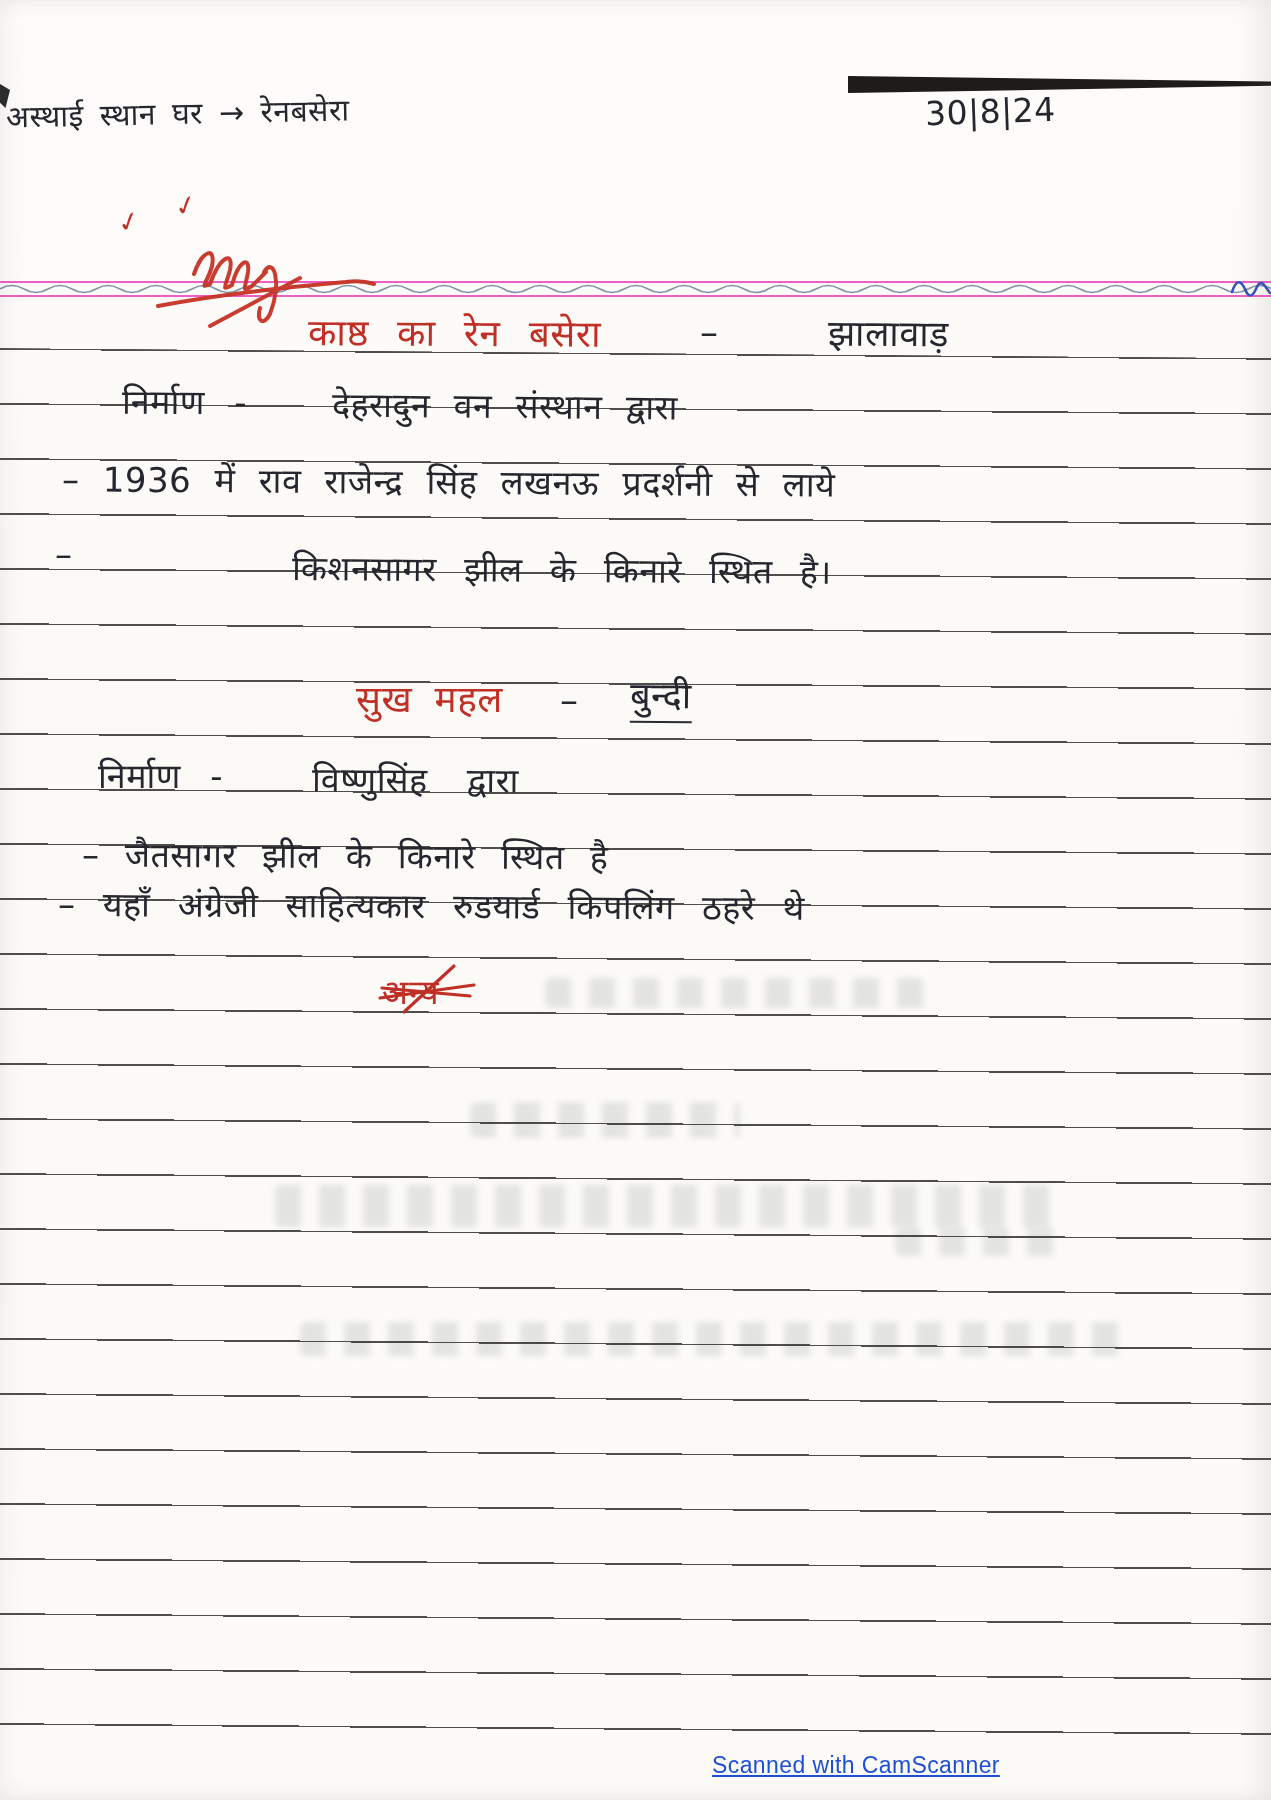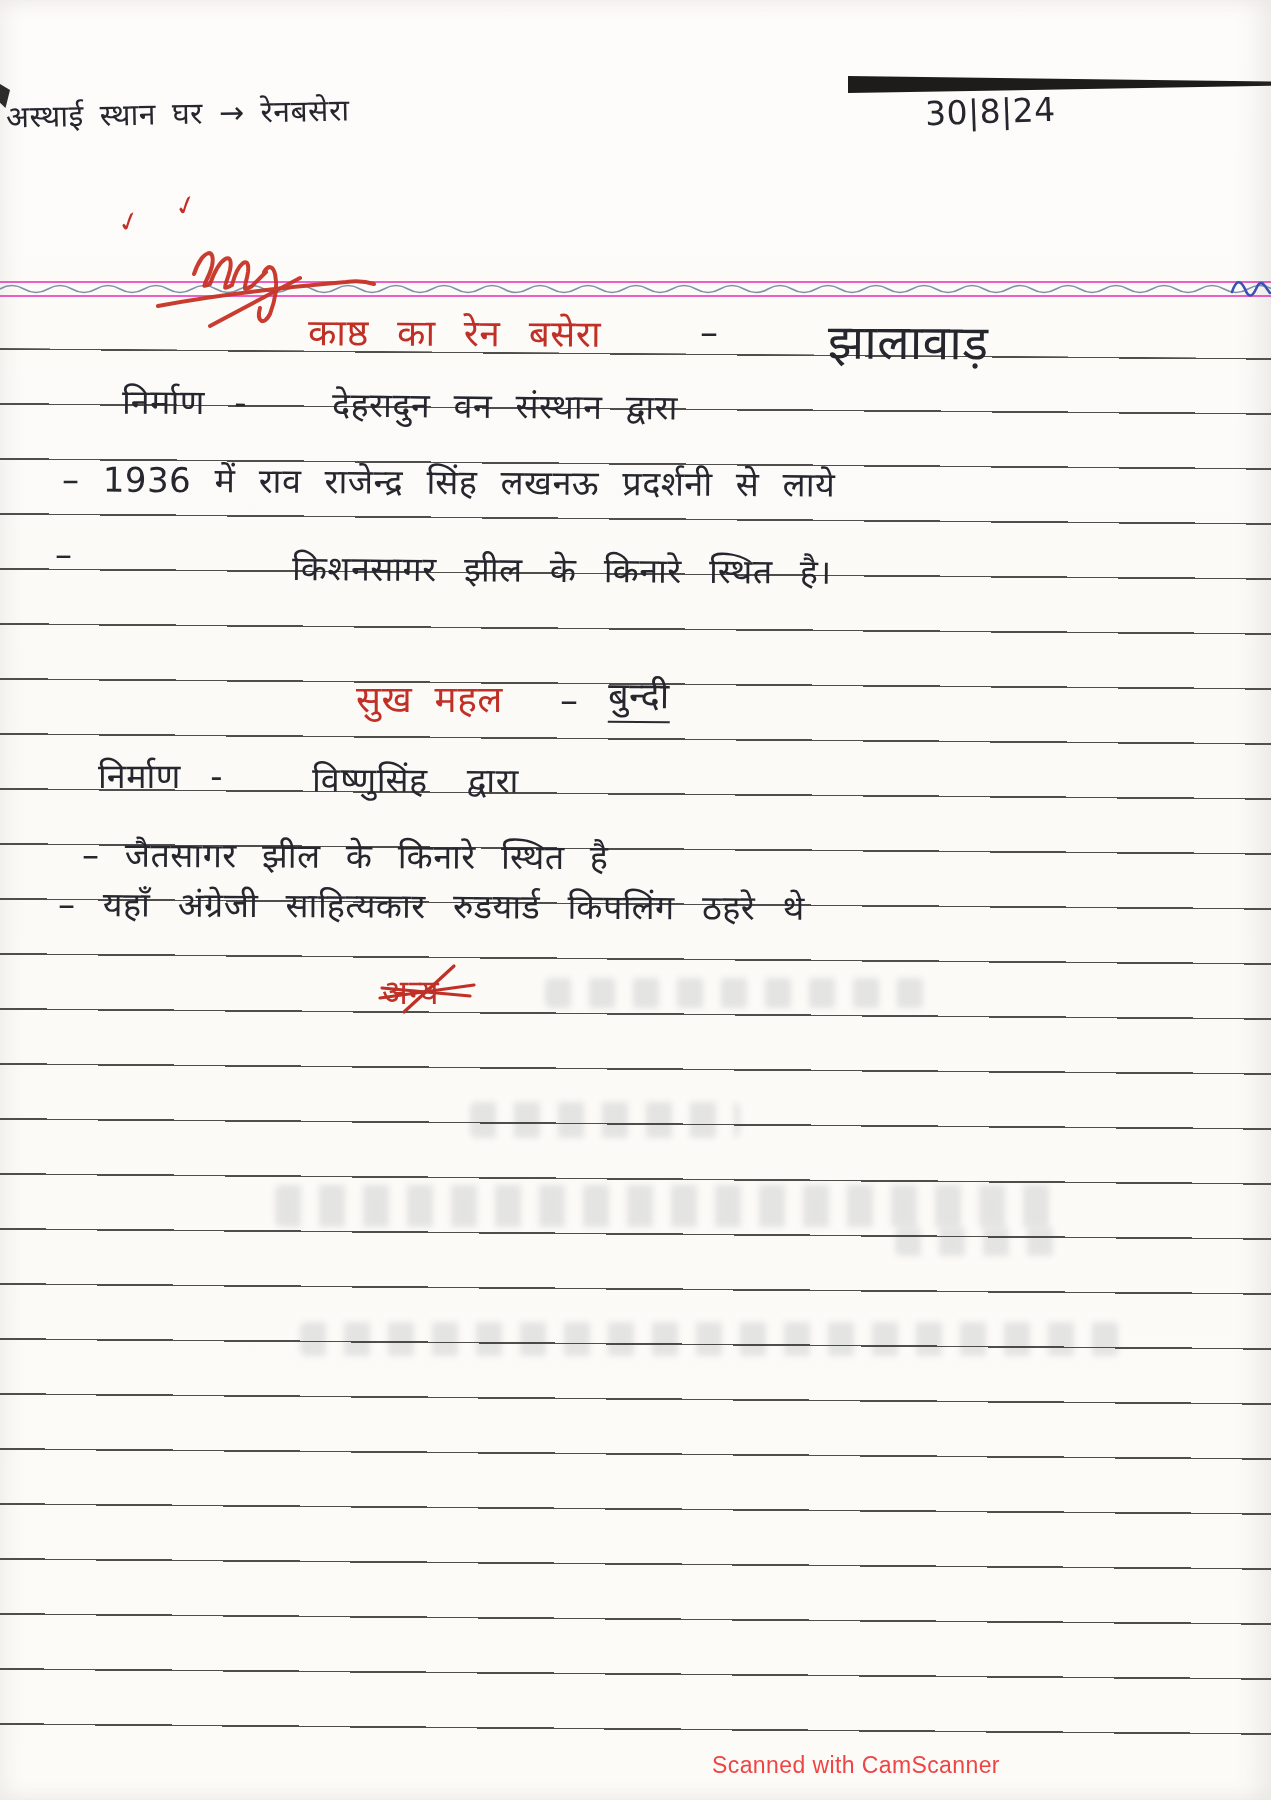--- a/index.html
+++ b/index.html
@@ -40,21 +40,21 @@
   
   .hw{position:absolute;white-space:nowrap;color:#26262e;letter-spacing:.5px;}
   .red{color:#c03026;}
   .smudge{
     position:absolute;opacity:.16;filter:blur(3px);border-radius:6px;
     background:repeating-linear-gradient(90deg,#6a6f78 0 26px,transparent 26px 44px);
   }
   .underlined{border-bottom:2.6px solid #2a2a32;padding-bottom:2px;}
   .footer-credit{
     position:absolute;left:712px;top:1752px;font-family:"Liberation Sans",sans-serif;
-    font-size:23px;font-weight:500;color:#ef4444;letter-spacing:.4px;
+    font-size:23px;font-weight:500;color:#1d4ed8;letter-spacing:.4px;text-decoration:underline;
   }
   svg{overflow:visible;}
   .abs{position:absolute;}
 </style>
 </head>
 <body>
 
 <div class="paper"></div>
 
 <div class="smudge" style="left:545px;top:978px;width:380px;height:30px;"></div>
@@ -88,33 +88,33 @@
     <path d="M8 84 C70 72 150 64 196 60 C210 58 218 60 224 62"></path>
     <path d="M60 104 L150 56"></path>
   </g>
 </svg>
 
 <div class="hw" style="left:6px;top:92px;font-size:30px;transform:rotate(-1.2deg);word-spacing:6px;">अस्थाई स्थान घर → रेनबसेरा</div>
 <div class="hw" style="left:925px;top:92px;font-size:33px;transform:rotate(-2deg);">30|8|24</div>
 
 <div class="hw red" style="left:308px;top:306px;font-size:37px;word-spacing:16px;transform:rotate(.3deg);">काष्ठ का रेन बसेरा</div>
 <div class="hw" style="left:700px;top:312px;font-size:36px;">–</div>
-<div class="hw" style="left:828px;top:308px;font-size:48px;transform:rotate(.4deg);">झालावाड़</div>
+<div class="hw" style="left:828px;top:308px;font-size:36px;transform:rotate(.4deg);">झालावाड़</div>
 
 <div class="hw" style="left:122px;top:378px;font-size:34px;word-spacing:18px;transform:rotate(.3deg);">निर्माण -</div>
 <div class="hw" style="left:332px;top:382px;font-size:34px;word-spacing:12px;transform:rotate(.5deg);">देहरादुन वन संस्थान द्वारा</div>
 
 <div class="hw" style="left:62px;top:458px;font-size:34px;word-spacing:12px;transform:rotate(.4deg);">– 1936 में राव राजेन्द्र सिंह लखनऊ प्रदर्शनी से लाये</div>
 
 <div class="hw" style="left:55px;top:534px;font-size:34px;">–</div>
 <div class="hw" style="left:292px;top:546px;font-size:34px;word-spacing:16px;transform:rotate(.4deg);">किशनसागर झील के किनारे स्थित है।</div>
 
 <div class="hw red" style="left:356px;top:672px;font-size:37px;word-spacing:10px;">सुख महल</div>
 <div class="hw" style="left:560px;top:680px;font-size:36px;">–</div>
-<div class="hw underlined" style="left:608px;top:670px;font-size:36px;transform:rotate(.5deg);">बुन्दी</div>
+<div class="hw underlined" style="left:630px;top:670px;font-size:36px;transform:rotate(.5deg);">बुन्दी</div>
 
 <div class="hw" style="left:98px;top:752px;font-size:34px;word-spacing:18px;">निर्माण -</div>
 <div class="hw" style="left:312px;top:756px;font-size:34px;word-spacing:28px;transform:rotate(.3deg);">विष्णुसिंह द्वारा</div>
 
 <div class="hw" style="left:82px;top:832px;font-size:34px;word-spacing:14px;transform:rotate(.3deg);">– जैतसागर झील के किनारे स्थित है</div>
 <div class="hw" style="left:58px;top:882px;font-size:34px;word-spacing:16px;transform:rotate(.3deg);">– यहाँ अंग्रेजी साहित्यकार रुडयार्ड किपलिंग ठहरे थे</div>
 
 <div class="hw red" style="left:382px;top:968px;font-size:34px;">अन्य</div>
 <svg class="abs" style="left:372px;top:958px;" width="112" height="62">
   <g fill="none" stroke="#c03026" stroke-width="3.2" stroke-linecap="round">

